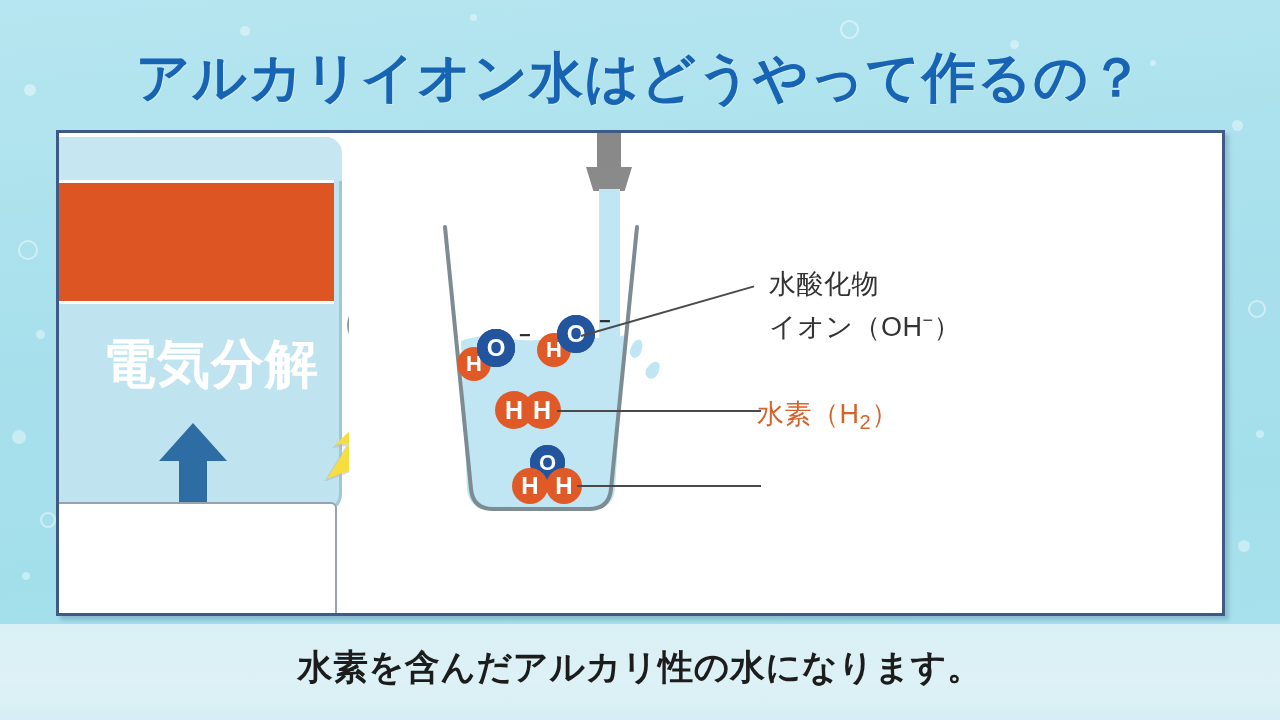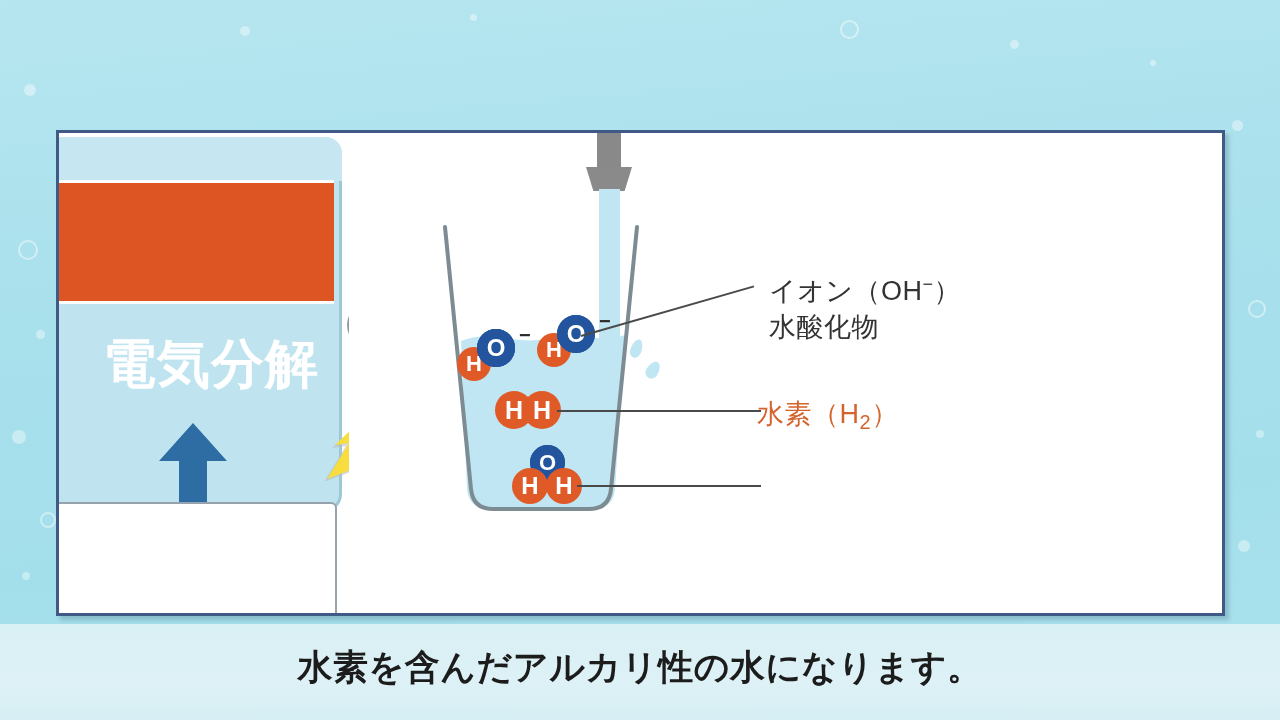--- a/index.html
+++ b/index.html
@@ -304,20 +304,21 @@
   <div class="bubble" style="left:240px; top:26px;  width:10px; height:10px;"></div>
   <div class="bubble" style="left:470px; top:14px;  width:7px;  height:7px;"></div>
   <div class="bubble ring" style="left:840px; top:20px;  width:15px; height:15px;"></div>
   <div class="bubble" style="left:1010px;top:40px;  width:9px;  height:9px;"></div>
   <div class="bubble" style="left:1232px;top:120px; width:11px; height:11px;"></div>
   <div class="bubble ring" style="left:1248px;top:300px; width:14px; height:14px;"></div>
   <div class="bubble" style="left:1256px;top:430px; width:8px;  height:8px;"></div>
   <div class="bubble" style="left:1238px;top:540px; width:12px; height:12px;"></div>
   <div class="bubble" style="left:1150px;top:60px;  width:6px;  height:6px;"></div>
 
+  <div id="page-title">アルカリイオン水はどうやって作るの？</div>
 
   <div id="content-card">
 
     <div id="device-panel">
 
       <div id="device-body"></div>
       <div id="device-inner-top"></div>
 
       <div id="electrolysis-block"></div>
       <div id="electrolysis-label">電気分解</div>
@@ -390,22 +391,22 @@
         </div>
         <div class="atom h" style="left:113px; top:335px; width:36px; height:36px; font-size:24px;">H</div>
         <div class="atom h" style="left:147px; top:335px; width:36px; height:36px; font-size:24px;">H</div>
       </div>
 
       <div class="leader" style="left:182px; top:202px; width:180px; transform:rotate(-16deg);"></div>
       <div class="leader" style="left:158px; top:277px; width:204px;"></div>
       <div class="leader" style="left:178px; top:352px; width:184px;"></div>
 
       <div class="mol-label" style="left:370px; top:133px;">
+        <div>水酸化物</div>
         <div style="margin-top:7px;"><span>イオン（OH</span><span class="sup">−</span><span>）</span></div>
-        <div>水酸化物</div>
       </div>
 
       <div class="mol-label accent" style="left:358px; top:263px;"><span>水素（H</span><span class="sub">2</span><span>）</span></div>
 
 
     </div>
 
   </div>
 
   <div id="caption-band"></div>

